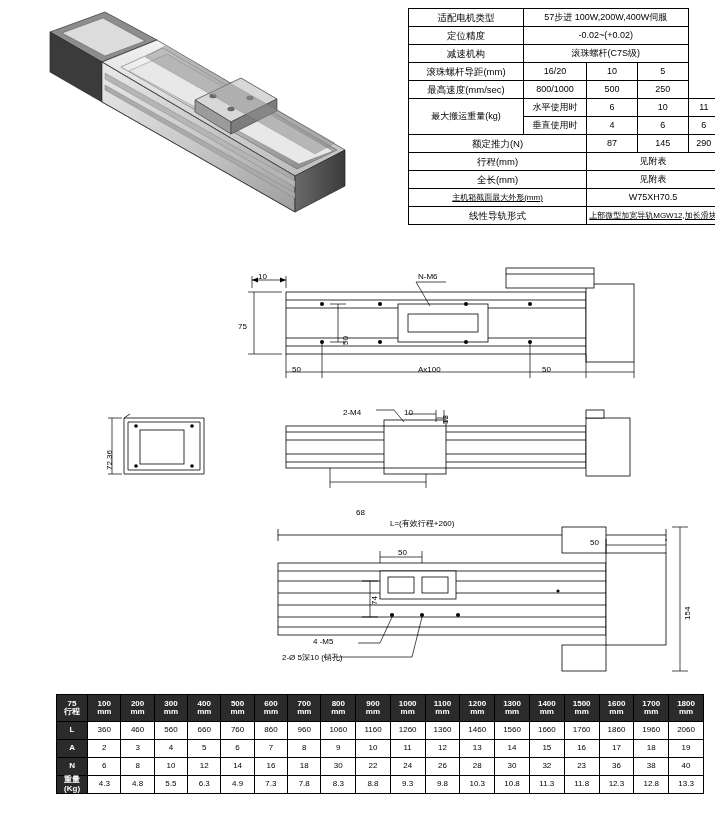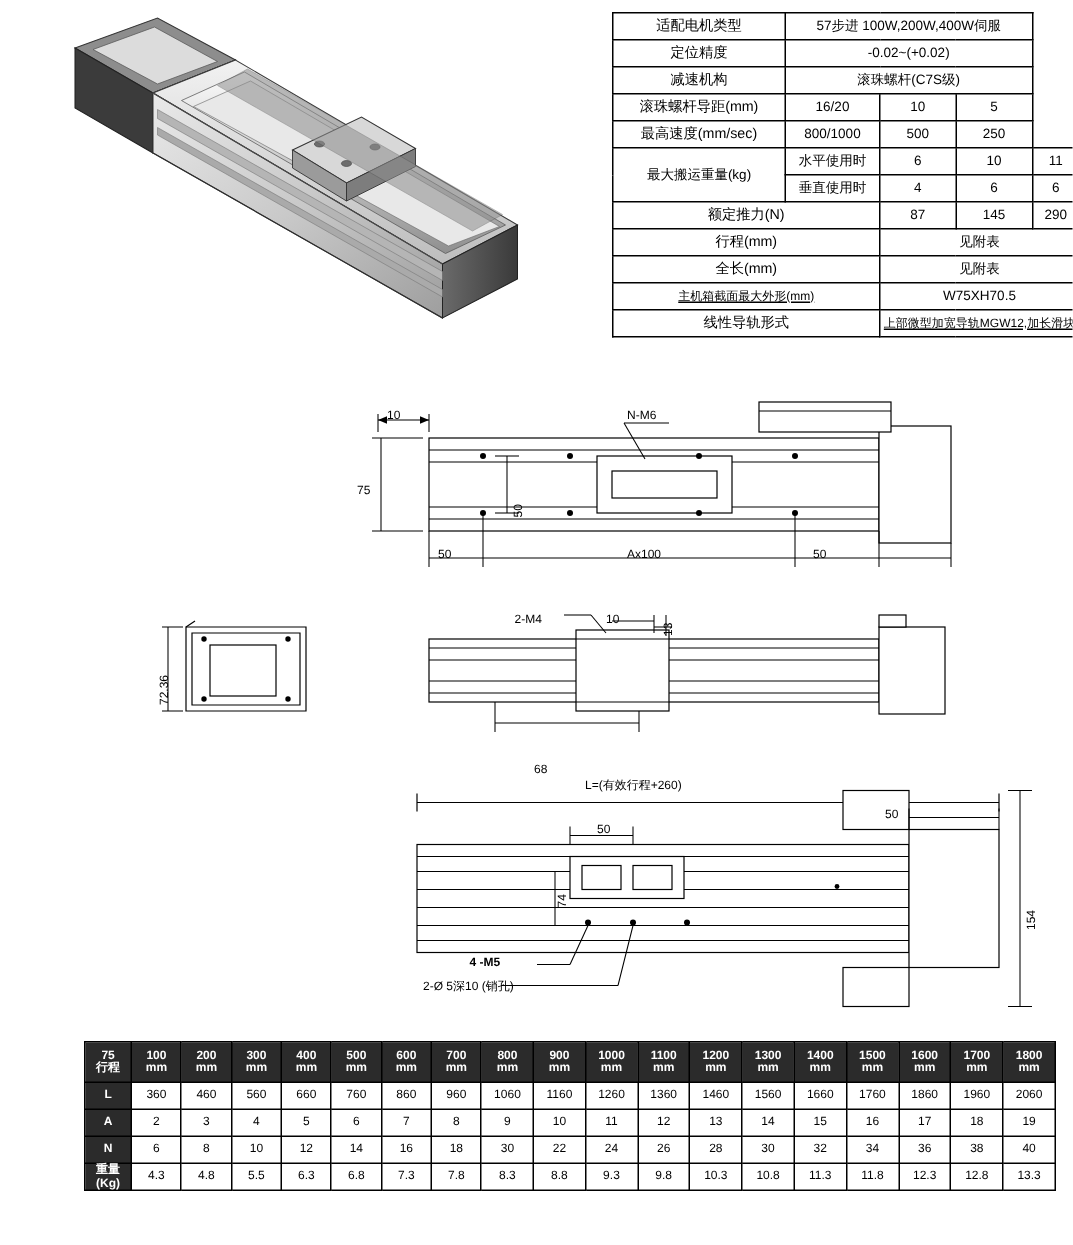--- a/index.html
+++ b/index.html
@@ -334,21 +334,21 @@
     <line x1="160" y1="102" x2="150" y2="142"></line>
     <line x1="72" y1="142" x2="150" y2="142"></line>
   </g>
 </svg>
 </div>
 <div class="txt" style="left:390px;top:518px;text-align:right;">L=(有效行程+260)</div>
 <div class="txt" style="left:398px;top:548px;">50</div>
 <div class="txt" style="left:590px;top:538px;">50</div>
 <div class="txt vt" style="left:370px;top:605px;">74</div>
 <div class="txt vt" style="left:683px;top:620px;">154</div>
-<div class="txt" style="left:313px;top:637px;font-weight:bold;">4 -M5</div>
+<div class="txt" style="left:313px;top:637px;">4 -M5</div>
 <div class="txt" style="left:282px;top:652px;text-align:right;">2-Ø 5深10 (销孔)</div>
 
 <table id="data-table">
   <tbody>
     <tr class="hdr">
       <td class="rowhdr">
         <div>75</div>
         <div>行程</div>
       </td>
       <td class="cell">
@@ -475,35 +475,35 @@
       <td>14</td>
       <td>16</td>
       <td>18</td>
       <td>30</td>
       <td>22</td>
       <td>24</td>
       <td>26</td>
       <td>28</td>
       <td>30</td>
       <td>32</td>
-      <td>34</td>
+      <td>23</td>
       <td>36</td>
       <td>38</td>
       <td>40</td>
     </tr>
     <tr>
       <td class="rowhdr">
           <div>重量</div>
           <div>(Kg)</div>
         </td>
       <td>4.3</td>
       <td>4.8</td>
       <td>5.5</td>
       <td>6.3</td>
-      <td>6.8</td>
+      <td>4.9</td>
       <td>7.3</td>
       <td>7.8</td>
       <td>8.3</td>
       <td>8.8</td>
       <td>9.3</td>
       <td>9.8</td>
       <td>10.3</td>
       <td>10.8</td>
       <td>11.3</td>
       <td>11.8</td>

